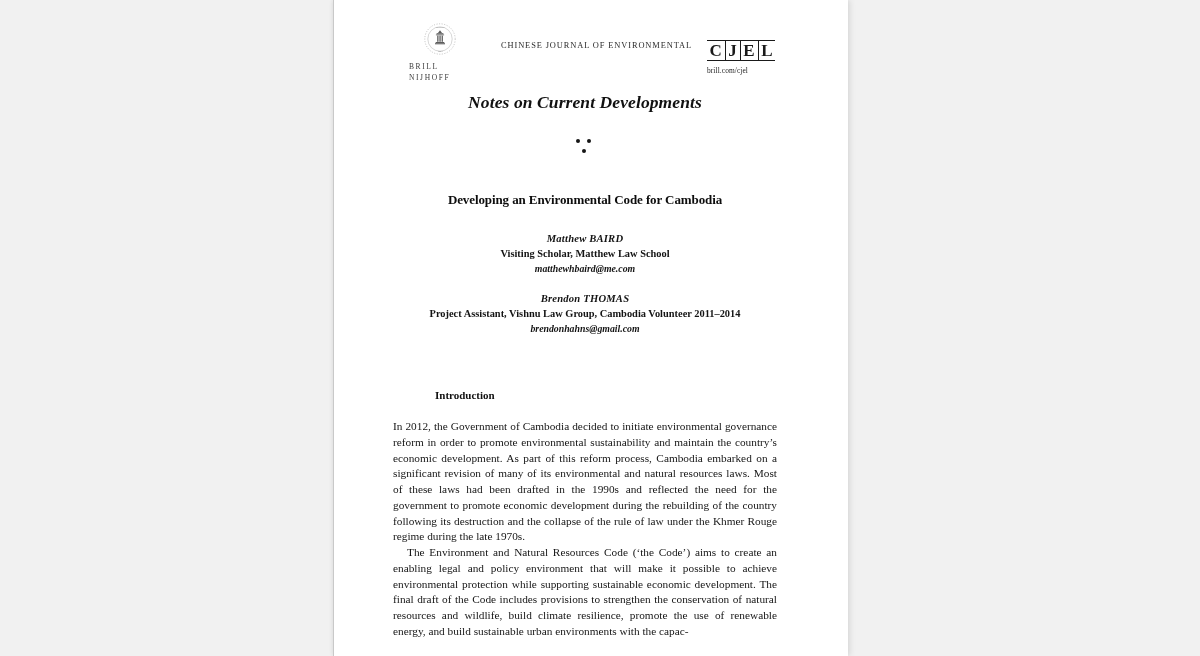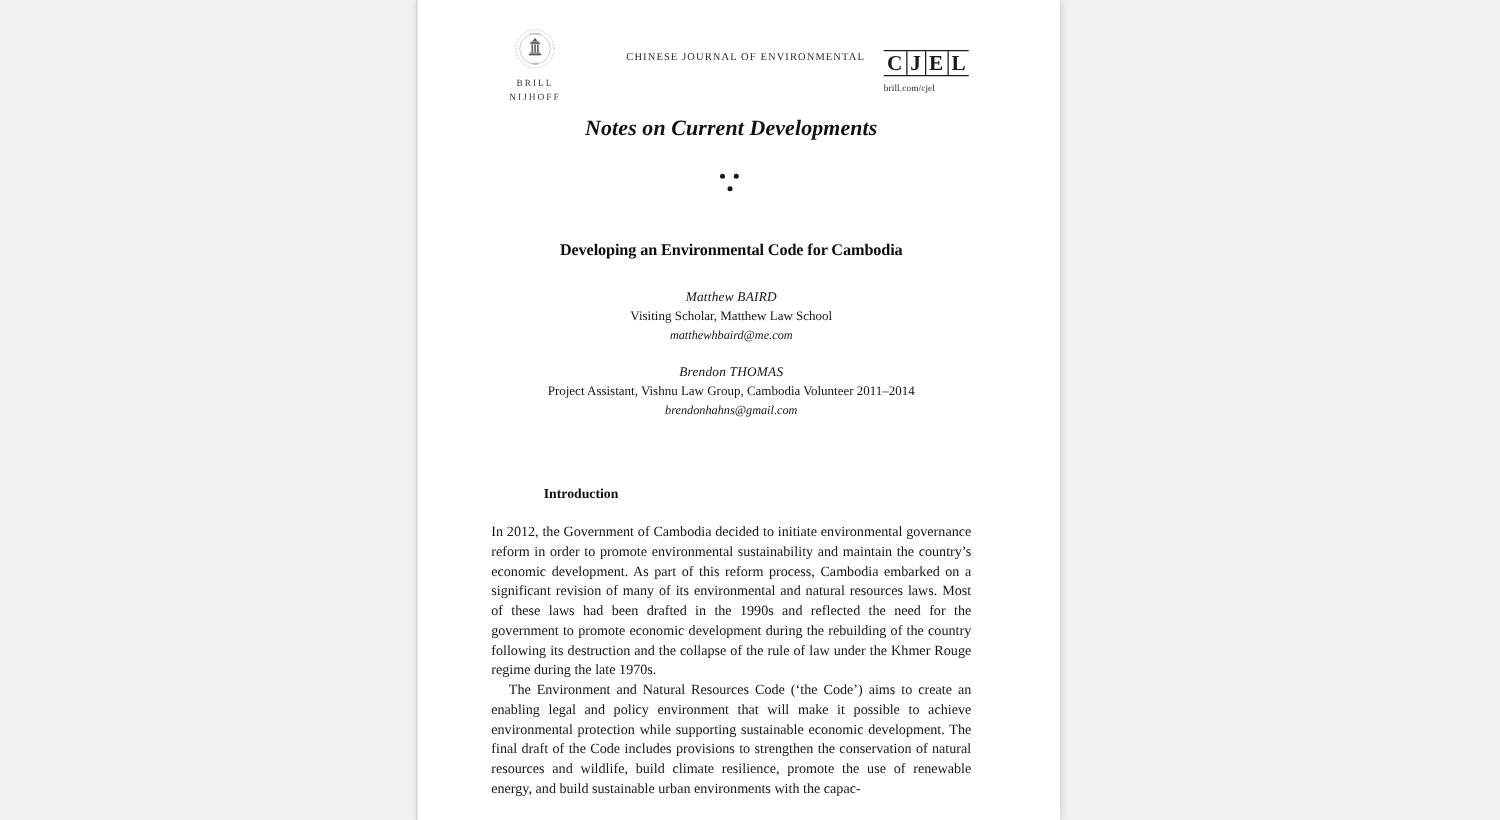--- a/index.html
+++ b/index.html
@@ -41,24 +41,23 @@
     width: 384px;
   }
 
   
   .masthead {
     position: relative;
     height: 92px;
   }
   .brill-block {
     position: absolute;
-    left: 4px;
+    left: 16px;
     top: 22px;
     width: 62px;
-    text-align: center;
   }
   .brill-seal {
     width: 34px;
     height: 34px;
     margin: 0 auto 5px auto;
     position: relative;
   }
   .brill-seal svg { display: block; }
   .brill-name {
     font-family: "Liberation Serif", serif;
@@ -145,21 +144,21 @@
     line-height: 23px;
     letter-spacing: -0.1px;
     color: #0d0d0d;
   }
 
   
   .authors {
     margin-top: 20px;
     text-align: center;
   }
-  .author-group { margin-bottom: 15px; }
+  .author-group { margin-bottom: 15px; font-weight: bold; }
   .author-group:last-child { margin-bottom: 0; }
   .author-name {
     font-size: 10.6px;
     font-style: italic;
     line-height: 15px;
     color: #141414;
     letter-spacing: 0.2px;
   }
   .author-affil {
     font-size: 10.4px;

